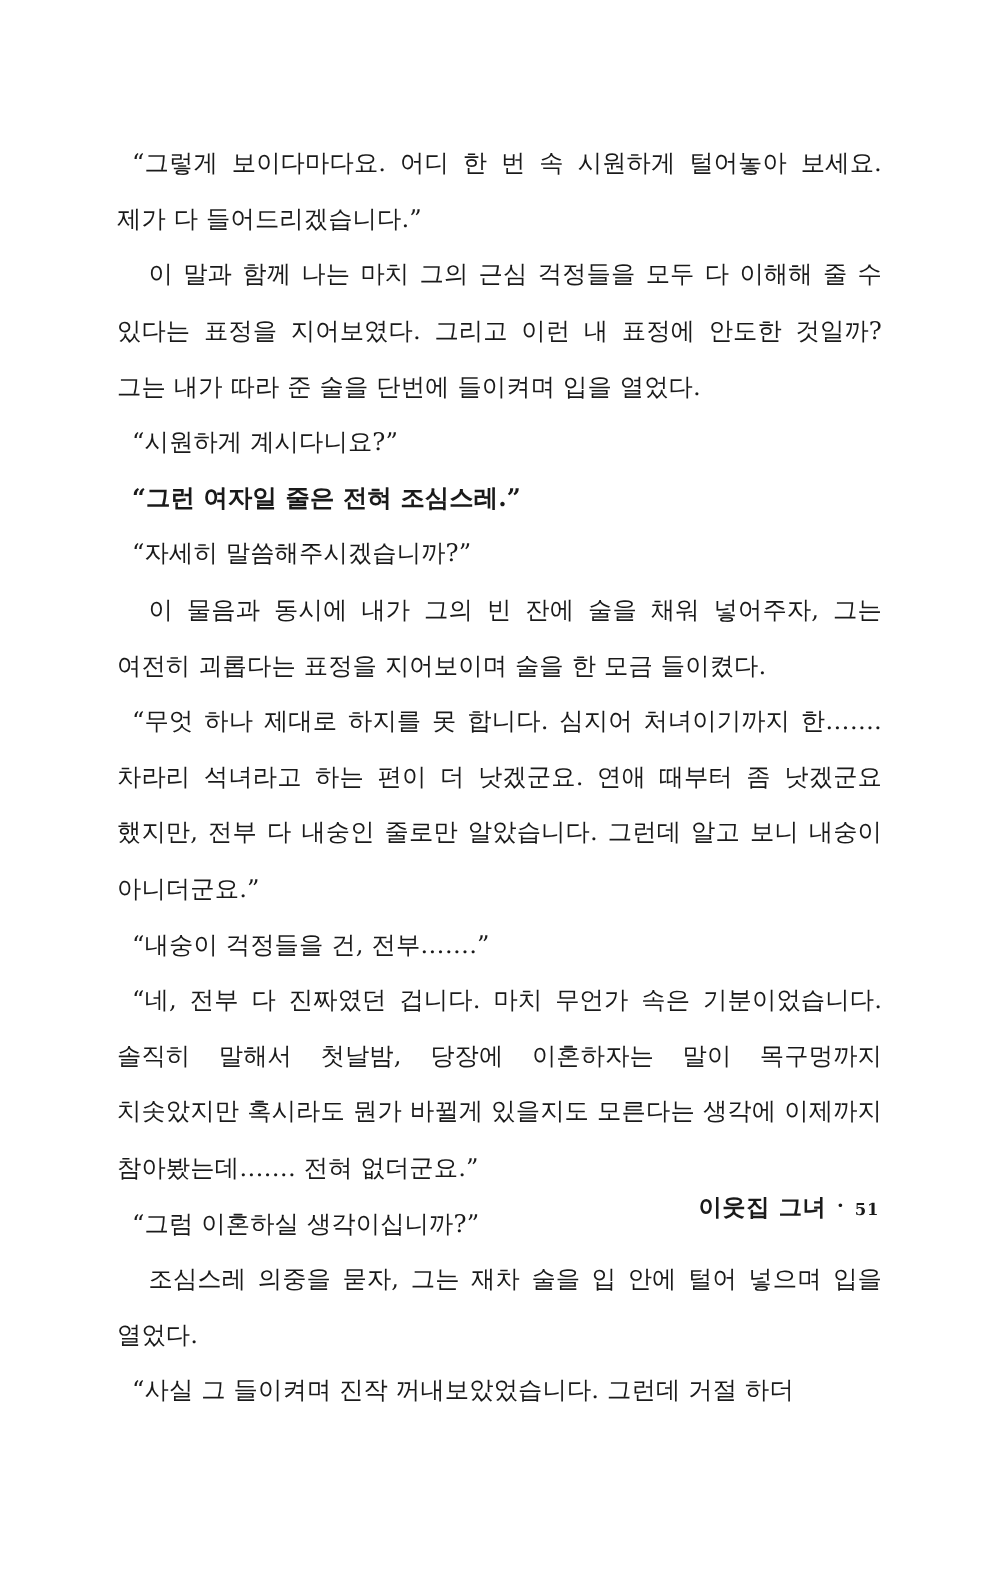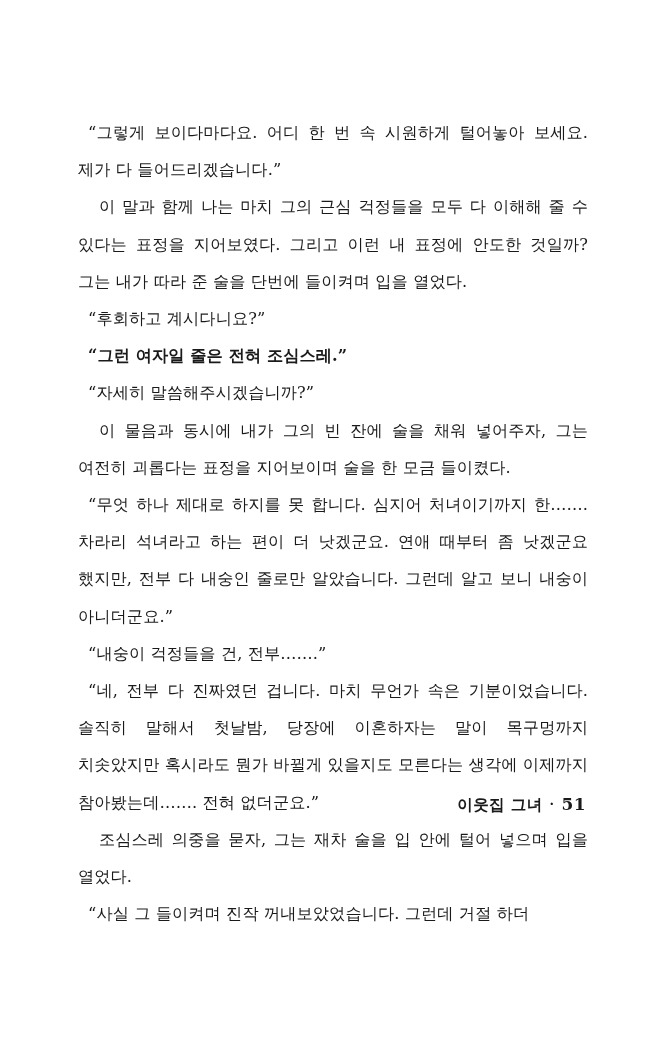--- a/index.html
+++ b/index.html
@@ -15,21 +15,21 @@
     color: #1a1a1a;
     overflow: hidden;
   }
   .page {
     position: absolute;
     left: 0;
     top: 0;
     width: 662px;
     height: 861px;
     box-sizing: border-box;
-    padding: 114px 74px 0 78px;
+    padding: 90px 74px 0 78px;
   }
   .body-text {
     font-size: 16.2px;
     line-height: 37.2px;
     text-align: justify;
     text-justify: inter-ideograph;
     letter-spacing: 0.1px;
     word-break: keep-all;
   }
   .para {
@@ -54,37 +54,38 @@
     white-space: nowrap;
   }
   .footer .dot {
     display: inline-block;
     margin: 0 7px;
     font-size: 13px;
     vertical-align: 2px;
   }
   .footer .pnum {
     font-family: "DejaVu Serif", "Liberation Serif", serif;
-    font-size: 17px;
+    font-size: 11px;
   }
 </style>
 </head>
 <body>
 
 <div class="page">
   <div class="body-text">
     <p class="para quote">“그렇게 보이다마다요. 어디 한 번 속 시원하게 털어놓아 보세요. 제가 다 들어드리겠습니다.”</p>
     <p class="para">이 말과 함께 나는 마치 그의 근심 걱정들을 모두 다 이해해 줄 수 있다는 표정을 지어보였다. 그리고 이런 내 표정에 안도한 것일까? 그는 내가 따라 준 술을 단번에 들이켜며 입을 열었다.</p>
-    <p class="para quote">“후회하고 계시다니요?”</p>
+    <p class="para quote">“시원하게 계시다니요?”</p>
     <p class="para bold">“그런 여자일 줄은 전혀 조심스레.”</p>
     <p class="para quote">“자세히 말씀해주시겠습니까?”</p>
     <p class="para">이 물음과 동시에 내가 그의 빈 잔에 술을 채워 넣어주자, 그는 여전히 괴롭다는 표정을 지어보이며 술을 한 모금 들이켰다.</p>
     <p class="para quote">“무엇 하나 제대로 하지를 못 합니다. 심지어 처녀이기까지 한……. 차라리 석녀라고 하는 편이 더 낫겠군요. 연애 때부터 좀 낫겠군요 했지만, 전부 다 내숭인 줄로만 알았습니다. 그런데 알고 보니 내숭이 아니더군요.”</p>
     <p class="para quote">“내숭이 걱정들을 건, 전부…….”</p>
     <p class="para quote">“네, 전부 다 진짜였던 겁니다. 마치 무언가 속은 기분이었습니다. 솔직히 말해서 첫날밤, 당장에 이혼하자는 말이 목구멍까지 치솟았지만 혹시라도 뭔가 바뀔게 있을지도 모른다는 생각에 이제까지 참아봤는데……. 전혀 없더군요.”</p>
+    <p class="para quote">“그럼 이혼하실 생각이십니까?”</p>
     <p class="para">조심스레 의중을 묻자, 그는 재차 술을 입 안에 털어 넣으며 입을 열었다.</p>
     <p class="para quote">“사실 그 들이켜며 진작 꺼내보았었습니다. 그런데 거절 하더</p>
   </div>
 
   <div class="footer">
     <span>이웃집 그녀</span><span class="dot">·</span><span class="pnum">51</span>
   </div>
 </div>
 
 </body></html>

